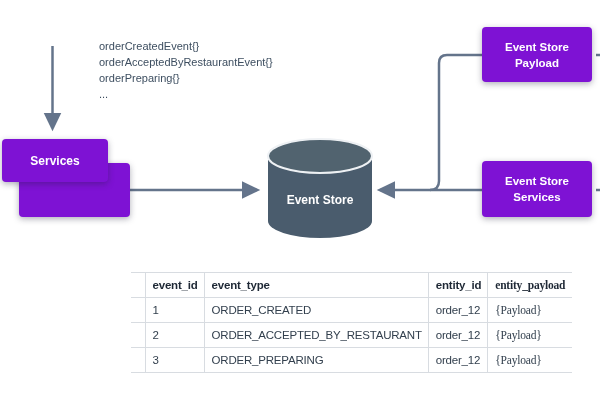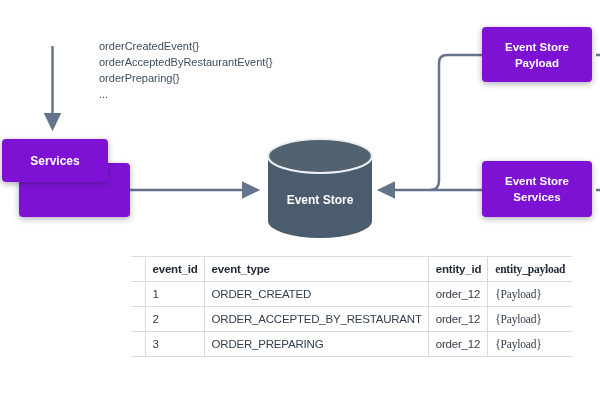--- a/index.html
+++ b/index.html
@@ -35,21 +35,21 @@
   .services-front{left:2px;top:139px;width:106px;height:43px;z-index:2;font-size:12px;}
   .consumer{left:482px;top:27px;width:110px;height:55px;z-index:2;}
   .publisher{left:482px;top:161px;width:110px;height:56px;z-index:2;}
 
   .cyl-label{
     position:absolute;left:268px;top:193px;width:104px;z-index:2;
     color:#ffffff;font-weight:700;font-size:12px;text-align:center;
   }
 
   .tbl{
-    position:absolute;left:131px;top:256px;z-index:2;
+    position:absolute;left:131px;top:272px;z-index:2;
     border-collapse:collapse;table-layout:fixed;
     font-size:11.5px;color:#33404e;background:#ffffff;
   }
   .tbl th,.tbl td{
     border:1px solid #d8dce1;height:24px;padding:0 6px 0 7px;
     text-align:left;vertical-align:middle;white-space:nowrap;overflow:hidden;
     letter-spacing:-0.2px;
   }
   .tbl th{color:#1e2835;font-weight:700;}
   .tbl th:first-child,.tbl td:first-child{border-left:none;}

